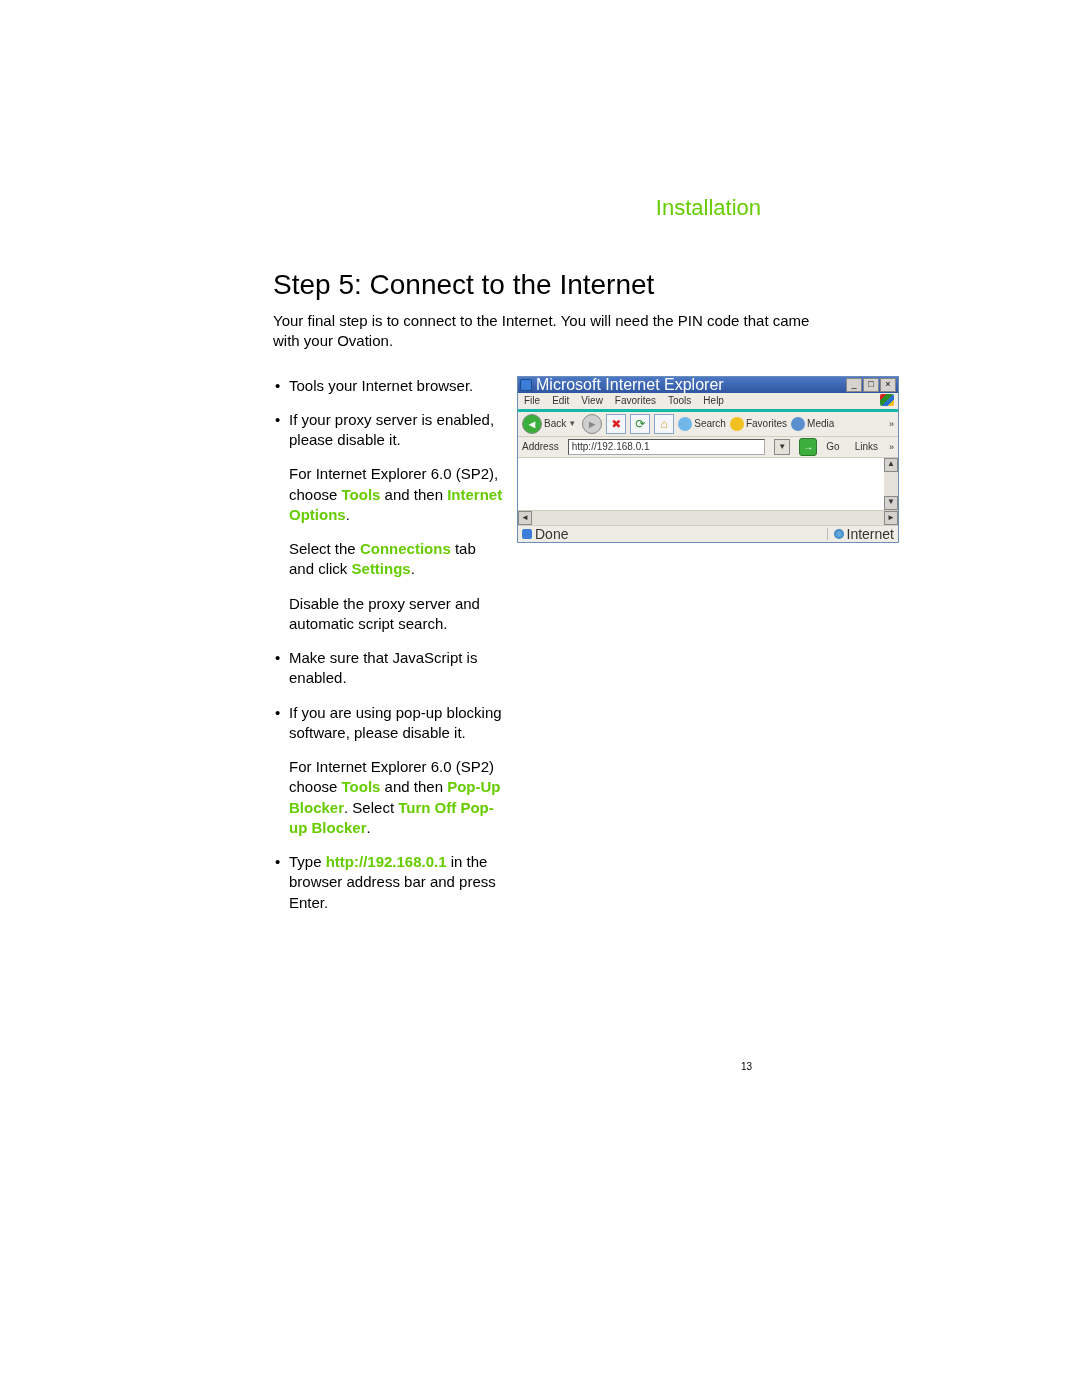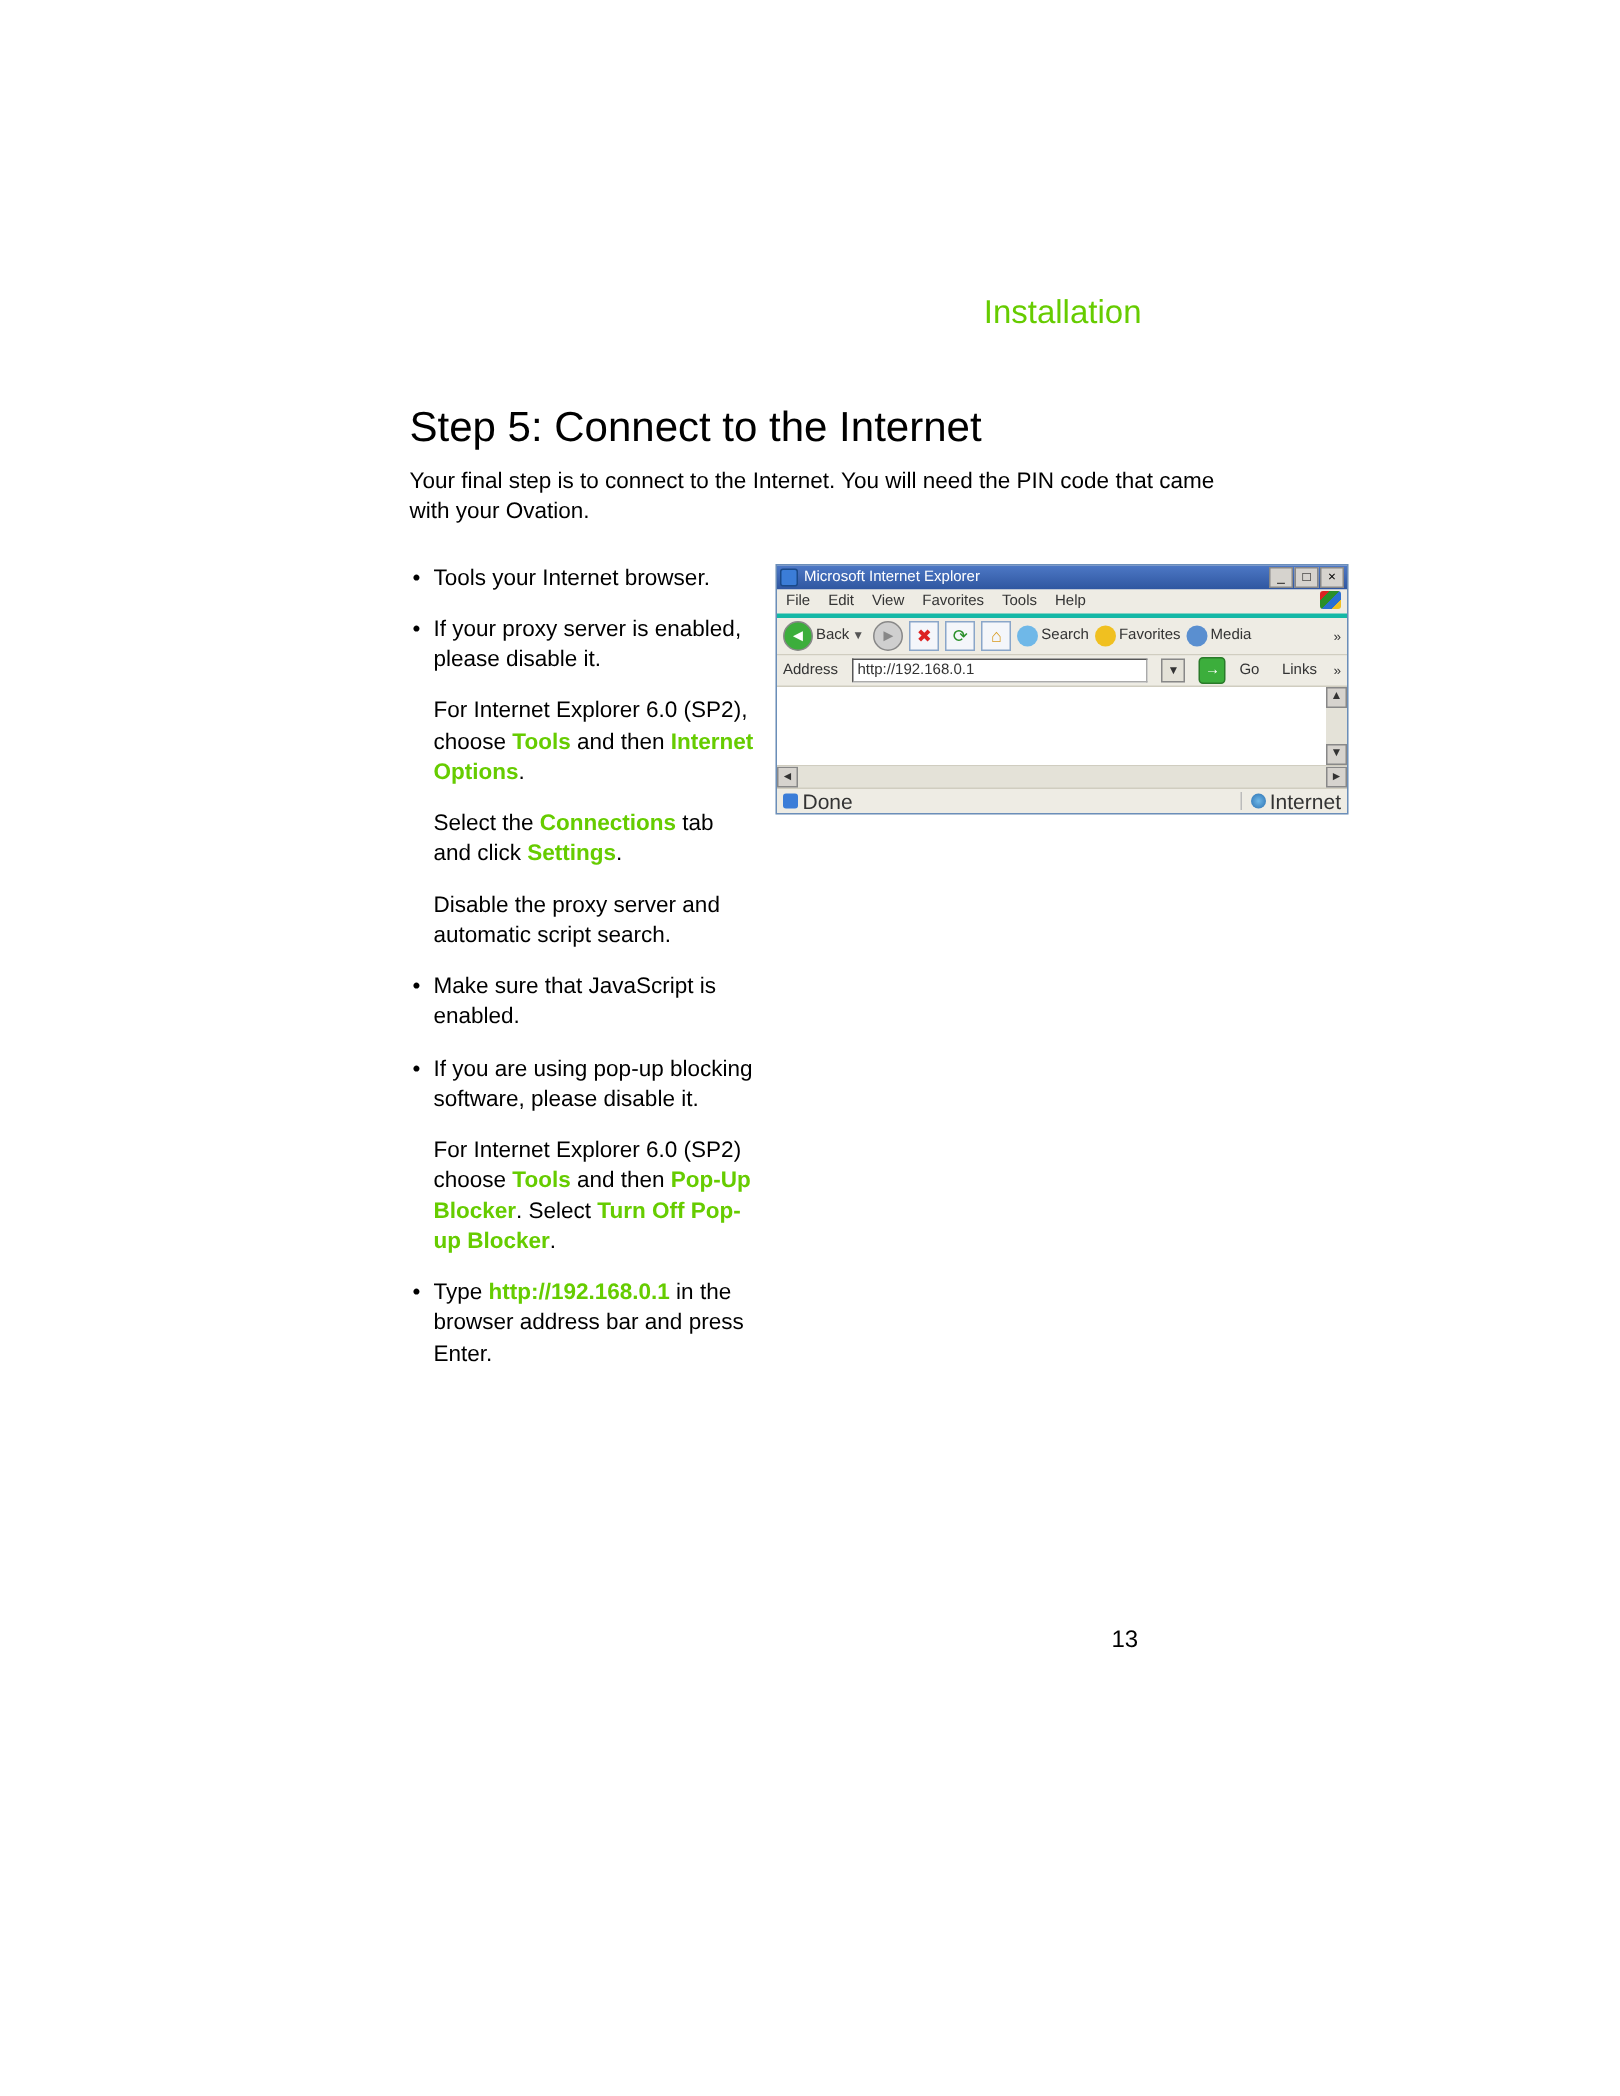--- a/index.html
+++ b/index.html
@@ -91,21 +91,21 @@
     display: flex;
     align-items: center;
     padding: 0 2px;
     gap: 4px;
   }
   .ie-title .ie-logo {
     width: 10px; height: 10px; background: #3b7dd8;
     border: 1px solid #1a4a8a; border-radius: 2px;
     display: inline-block;
   }
-  .ie-title .title-txt { flex: 1; font-size: 10px; }
+  .ie-title .title-txt { flex: 1; font-size: 16px; }
   .win-btns { display: flex; gap: 1px; }
   .win-btn {
     width: 14px; height: 12px; background: #d6d3ce;
     border: 1px solid #888; font-size: 9px; line-height: 10px;
     text-align: center; color: #000;
   }
   .ie-menu {
     background: #eeece4;
     height: 16px;
     display: flex;
@@ -222,23 +222,23 @@
   .ie-status .zone { display:flex; align-items:center; gap:3px; }
   .ie-status .zone .zico {
     width:10px; height:10px; border-radius:50%;
     background: radial-gradient(circle,#6fb8e8,#2a6fb0);
     display:inline-block;
   }
   .ie-status .sep { width:1px; height:12px; background:#bbb; margin:0 6px; }
 
   .page-number {
     position:absolute;
-    top: 890px;
+    top: 866px;
     left: 468px;
-    font-size: 16px;
+    font-size: 10px;
     color:#000;
   }
 </style>
 </head>
 <body>
 
 <div class="page">
   <div class="section-label">Installation</div>
   <div class="step-title">Step 5: Connect to the Internet</div>
   <div class="intro">Your final step is to connect to the Internet. You will need the PIN code that came with your Ovation.</div>

